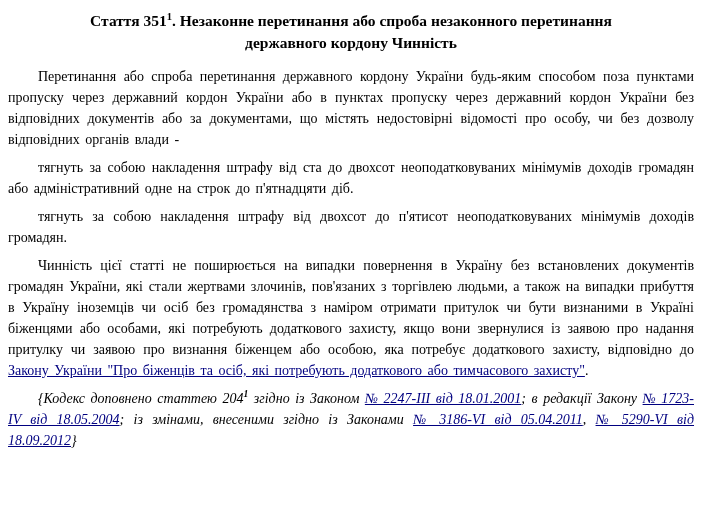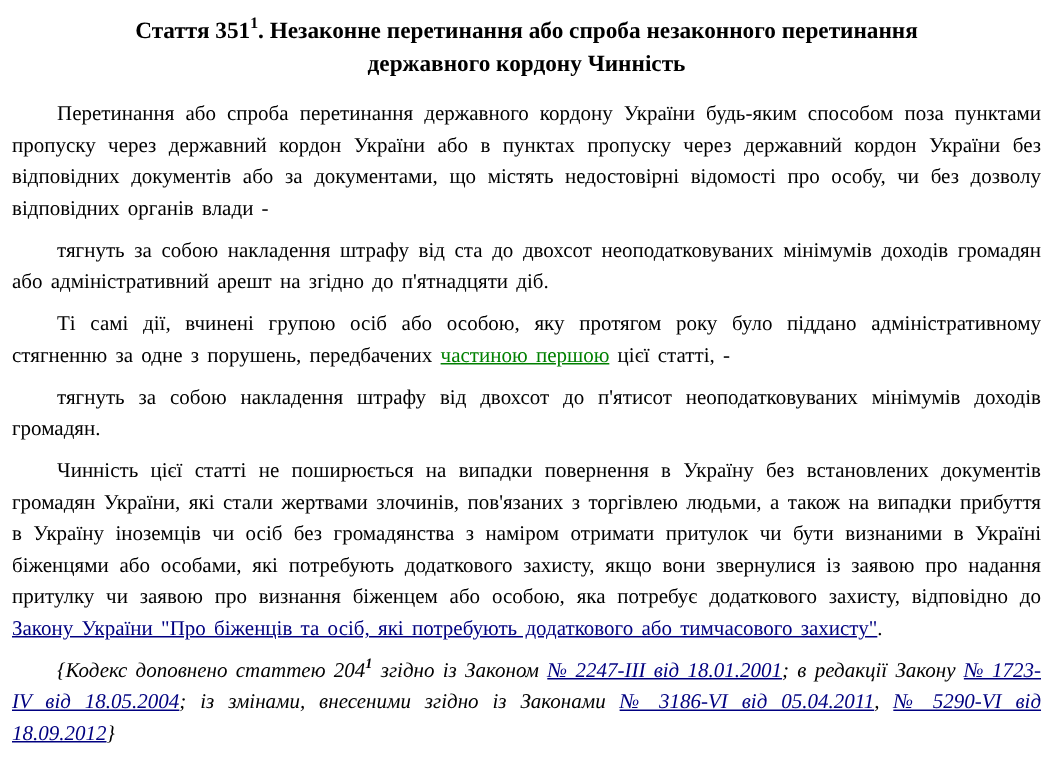--- a/index.html
+++ b/index.html
@@ -54,23 +54,22 @@
 </style>
 </head>
 <body style="color: rgb(0, 0, 0); background: rgb(255, 255, 255);">
 
 <div class="doc">
 
   <h1 class="title"><span>Стаття 351</span><sup class="idx">1</sup><span>. Незаконне перетинання або спроба незаконного перетинання державного кордону Чинність</span></h1>
 
   <p class="para">Перетинання або спроба перетинання державного кордону України будь-яким способом поза пунктами пропуску через державний кордон України або в пунктах пропуску через державний кордон України без відповідних документів або за документами, що містять недостовірні відомості про особу, чи без дозволу відповідних органів влади -</p>
 
-  <p class="para">тягнуть за собою накладення штрафу від ста до двохсот неоподатковуваних мінімумів доходів громадян або адміністративний арешт на згідно до п'ятнадцяти діб.</p>
+  <p class="para">тягнуть за собою накладення штрафу від ста до двохсот неоподатковуваних мінімумів доходів громадян або адміністративний одне на строк до п'ятнадцяти діб.</p>
 
-  <p class="para"><span>Ті самі дії, вчинені групою осіб або особою, яку протягом року було піддано адміністративному стягненню за одне з порушень, передбачених </span><a class="link-green">частиною першою</a><span> цієї статті, -</span></p>
 
   <p class="para">тягнуть за собою накладення штрафу від двохсот до п'ятисот неоподатковуваних мінімумів доходів громадян.</p>
 
   <p class="para"><span>Чинність цієї статті не поширюється на випадки повернення в Україну без встановлених документів громадян України, які стали жертвами злочинів, пов'язаних з торгівлею людьми, а також на випадки прибуття в Україну іноземців чи осіб без громадянства з наміром отримати притулок чи бути визнаними в Україні біженцями або особами, які потребують додаткового захисту, якщо вони звернулися із заявою про надання притулку чи заявою про визнання біженцем або особою, яка потребує додаткового захисту, відповідно до </span><a class="link-blue">Закону України "Про біженців та осіб, які потребують додаткового або тимчасового захисту"</a><span>.</span></p>
 
   <p class="para amendment"><span>{Кодекс доповнено статтею 204</span><sup class="idx">1</sup><span> згідно із Законом </span><a class="link-blue">№ 2247-III від 18.01.2001</a><span>; в редакції Закону </span><a class="link-blue">№ 1723-IV від 18.05.2004</a><span>; із змінами, внесеними згідно із Законами </span><a class="link-blue">№ 3186-VI від 05.04.2011</a><span>, </span><a class="link-blue">№ 5290-VI від 18.09.2012</a><span>}</span></p>
 
 </div>
 
 </body></html>

